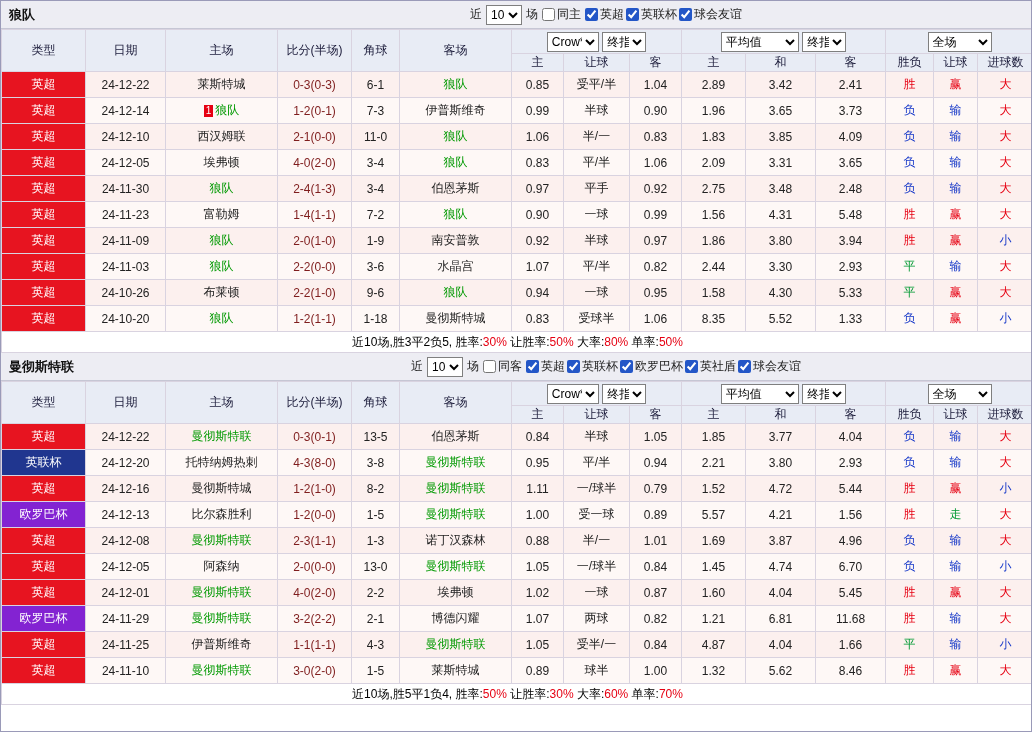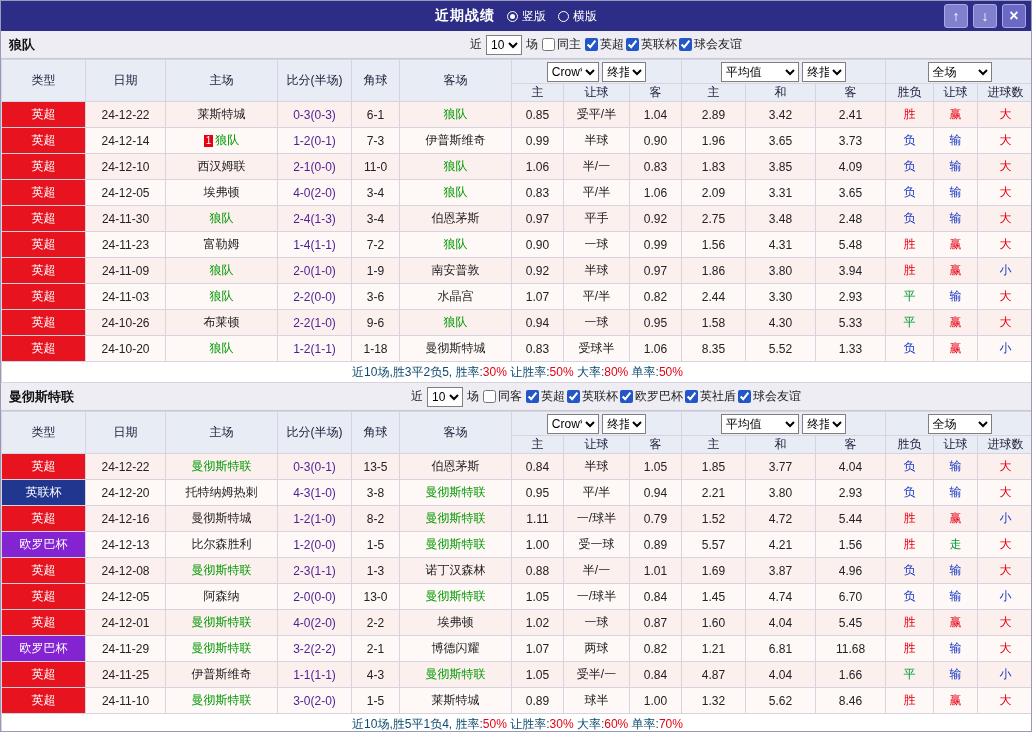--- a/index.html
+++ b/index.html
@@ -40,51 +40,33 @@
   
   table { width: 1032px; table-layout: fixed; border-collapse: collapse; }
   th, td { border: 1px solid #d9d3e0; text-align: center; overflow: hidden; white-space: nowrap; }
   thead th { background: #e8ecf5; font-weight: normal; color: #1b1b3a; }
   thead tr.dd-row th { height: 24px; }
   thead tr.sub-row th { height: 17px; }
   tbody td { height: 26px; }
   tbody tr.r-odd td { background: #fcf0ee; }
   tbody tr.r-even td { background: #fef8f6; }
   td.c-type { color: #fff; }
-  td.c-score { color: #4c1d95; }
+  td.c-score { color: #7f1d1d; }
   td.c-res { font-weight: normal; }
   .focus-team { color: #009900; }
   .mini-badge { display: inline-block; background: #e60012; color: #fff; font-size: 10px; line-height: 12px; padding: 0 2px; margin-right: 2px; vertical-align: middle; }
   tfoot td { height: 21px; background: #fff; }
-  .sum-prefix, .sum-label { color: #0c4a6e; }
+  .sum-prefix, .sum-label { color: #000000; }
   .sum-value { color: #e60012; }
 </style>
 </head>
 <body>
 
 <div class="window">
 
-  <div class="titlebar">
-    <div class="titlebar-center">
-      <span class="title">近期战绩</span>
-      <label class="radio-label">
-        <input type="radio" class="tb-radio" name="layout" checked="" style="">
-        <span>竖版</span>
-      </label>
-      <label class="radio-label">
-        <input type="radio" class="tb-radio" name="layout" style="">
-        <span>横版</span>
-      </label>
-    </div>
-    <div class="titlebar-buttons">
-      <button class="tb-btn">↑</button>
-      <button class="tb-btn">↓</button>
-      <button class="tb-btn close">×</button>
-    </div>
-  </div>
 
   <div class="section">
     <div class="section-header">
       <span class="team-name">狼队</span>
       <div class="filters">
         <span>近</span>
         <select class="sel-count">
           <option selected="">10</option>
         </select>
         <span>场</span>
@@ -442,21 +424,21 @@
             <td class="c-odds">3.77</td>
             <td class="c-odds">4.04</td>
             <td class="c-res" style="color: rgb(20, 54, 200);">负</td>
             <td class="c-res" style="color: rgb(20, 54, 200);">输</td>
             <td class="c-res" style="color: rgb(230, 0, 18);">大</td>
           </tr>
           <tr class="r-even">
             <td class="c-type" style="background: rgb(32, 54, 143);">英联杯</td>
             <td class="c-date">24-12-20</td>
             <td class="c-team"><span>托特纳姆热刺</span></td>
-            <td class="c-score">4-3(1-0)</td>
+            <td class="c-score">4-3(8-0)</td>
             <td class="c-corner">3-8</td>
             <td class="c-team"><span class="focus-team">曼彻斯特联</span></td>
             <td class="c-odds">0.95</td>
             <td class="c-handicap">平/半</td>
             <td class="c-odds">0.94</td>
             <td class="c-odds">2.21</td>
             <td class="c-odds">3.80</td>
             <td class="c-odds">2.93</td>
             <td class="c-res" style="color: rgb(20, 54, 200);">负</td>
             <td class="c-res" style="color: rgb(20, 54, 200);">输</td>

